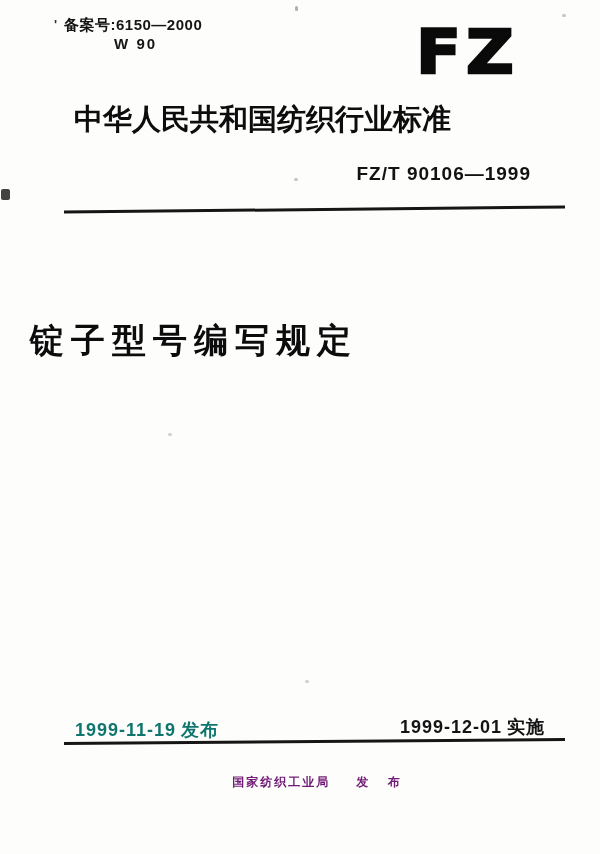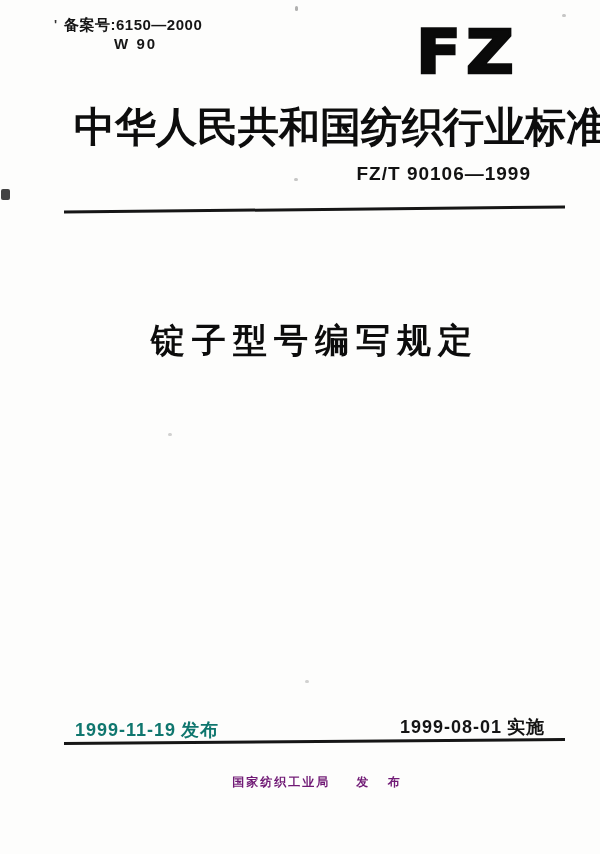--- a/index.html
+++ b/index.html
@@ -29,37 +29,36 @@
     font-size:66px;line-height:70px;
     font-weight:900;letter-spacing:5px;
     color:#0a0a0a;
     -webkit-text-stroke:2.5px #0a0a0a;
     transform:scaleY(0.92);
     font-family:"DejaVu Sans", sans-serif;
   }
   
   .std-heading{
     position:absolute;left:74px;top:100px;width:500px;
-    font-size:41px;font-weight:bold;letter-spacing:0px;
+    font-size:29px;font-weight:bold;letter-spacing:0px;
     color:#0d0d0d;white-space:nowrap;
   }
   .std-no{
     position:absolute;right:69px;top:163px;
     font-size:19px;font-weight:bold;letter-spacing:1px;
     color:#121212;
   }
   .rule{
     position:absolute;background:#161616;height:3px;
   }
   .rule-top{left:64px;width:501px;top:208px;transform:rotate(-0.6deg);}
   .rule-bottom{left:64px;width:501px;top:740px;transform:rotate(-0.45deg);}
   
   .title-block{
     position:absolute;left:30px;top:318px;width:570px;
-    text-align:center;
   }
   .main-title{
     font-size:34px;font-weight:bold;letter-spacing:7px;
     color:#0c0c0c;white-space:nowrap;
   }
   .sub-title{
     margin-top:26px;
     font-family:"Liberation Serif", serif;
     font-size:17px;font-weight:bold;letter-spacing:0.5px;
     word-spacing:3px;color:#131313;
@@ -112,21 +111,21 @@
 
   <div class="title-block">
     <div class="main-title">锭子型号编写规定</div>
   </div>
 
   <div class="date-issue">
     <span>1999-11-19</span><span class="cjk">发布</span>
   </div>
 
   <div class="date-impl">
-    <span>1999-08-01</span><span class="cjk">实施</span>
+    <span>1999-12-01</span><span class="cjk">实施</span>
   </div>
 
   <div class="rule rule-bottom"></div>
 
   <div class="publisher">
     <span>国家纺织工业局</span><span class="pub-label">发 布</span>
   </div>
 
   <div class="speck speck-a"></div>
   <div class="speck speck-b"></div>

